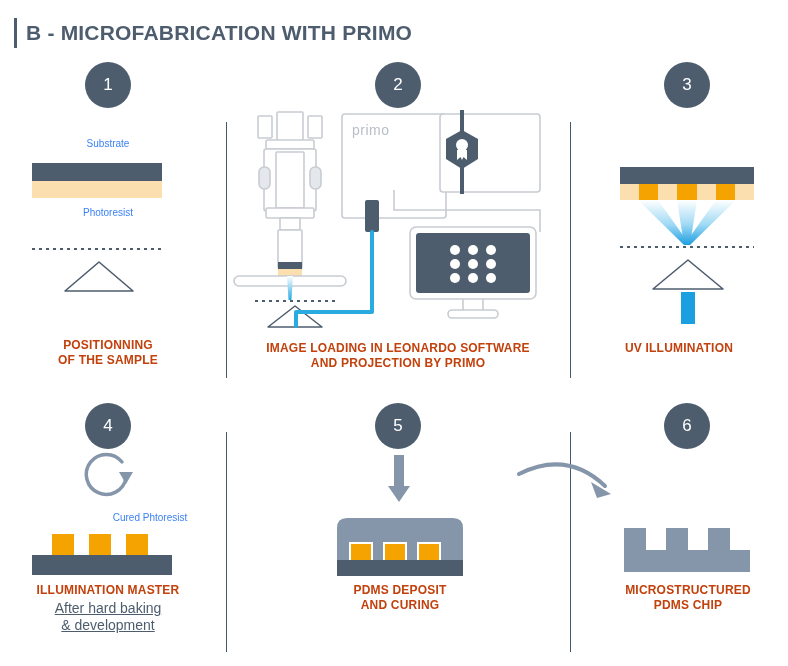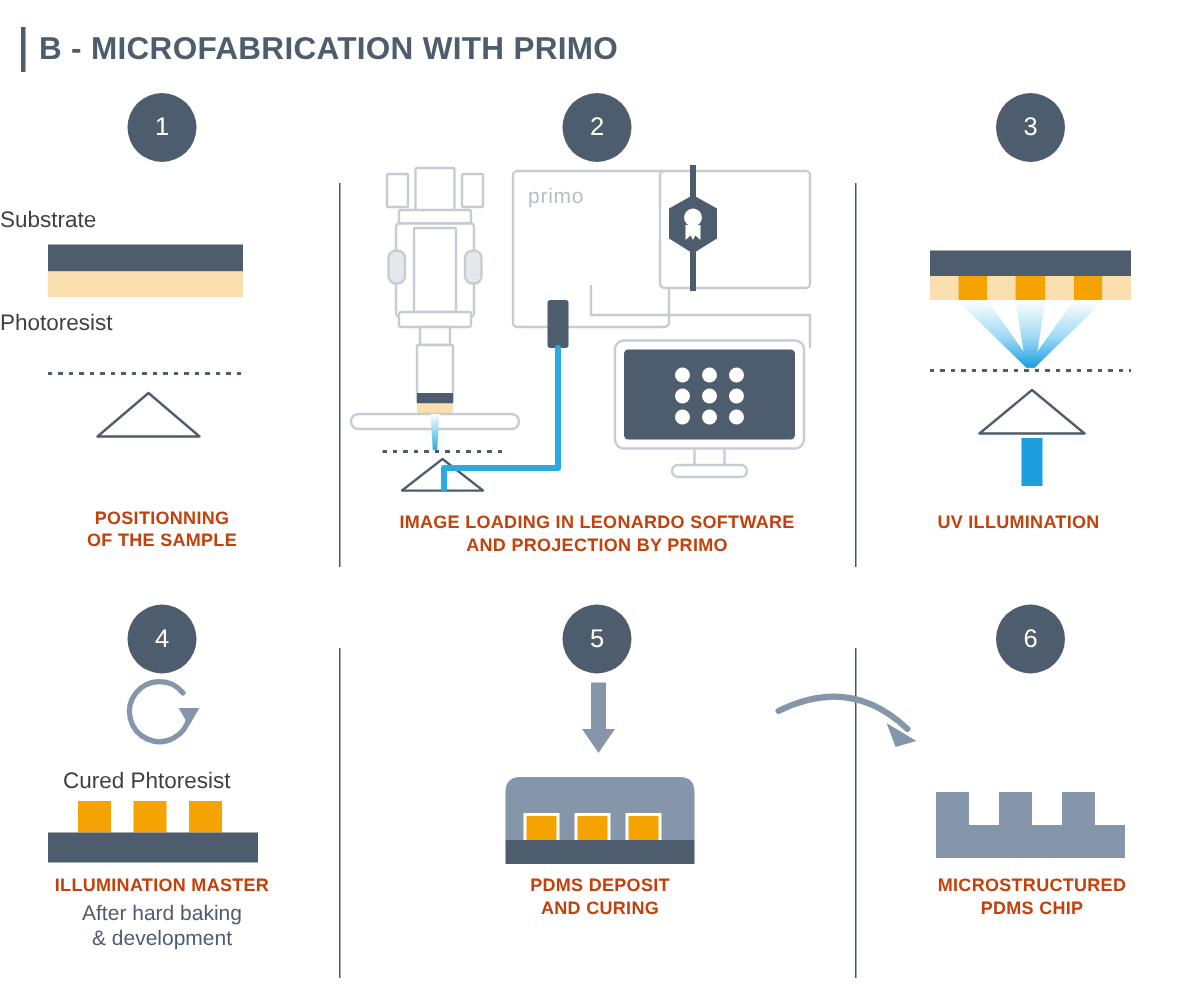--- a/index.html
+++ b/index.html
@@ -69,23 +69,23 @@
     position: absolute;
     text-align: center;
     font-size: 14px;
     font-weight: normal;
     line-height: 17px;
     color: #4d5d6e;
     white-space: pre-line;
   }
   .layer-label {
     position: absolute;
-    text-align: left;
-    font-size: 15px;
-    color: #404040;
+    text-align: center;
+    font-size: 10px;
+    color: #3b82f6;
     white-space: nowrap;
   }
 
   
   .bar { position: absolute; }
   .substrate { background: #4d5d6e; }
   .resist-light { background: #fcdfae; }
   .resist-cured { background: #f5a300; }
   .dotline {
     position: absolute;
@@ -273,21 +273,21 @@
   </svg>
 
   <div class="layer-label" style="left:0px; top:512px; width:216px;margin-left:42px;">Cured Phtoresist</div>
 
   <div class="bar resist-cured" style="left:52px; top:534px; width:22px; height:21px;"></div>
   <div class="bar resist-cured" style="left:89px; top:534px; width:22px; height:21px;"></div>
   <div class="bar resist-cured" style="left:126px; top:534px; width:22px; height:21px;"></div>
   <div class="bar substrate" style="left:32px; top:555px; width:140px; height:20px;"></div>
 
   <div class="caption" style="left:0px; top:583px; width:216px;">ILLUMINATION MASTER</div>
-  <div class="subcaption" style="left:0px; top:600px; width:216px;">After hard baking
+  <div class="subcaption" style="left:0px; top:600px; width:216px;text-decoration:underline;">After hard baking
 &amp; development</div>
 
   <div class="badge" style="left:375px; top:403px;">
     <span>5</span>
   </div>
 
   <svg class="abs" style="left:386px; top:455px;" width="26" height="50">
     <rect x="8" y="0" width="10" height="33" fill="#8596ab"></rect>
     <path d="M2 31 L24 31 L13 47 Z" fill="#8596ab"></path>
   </svg>

